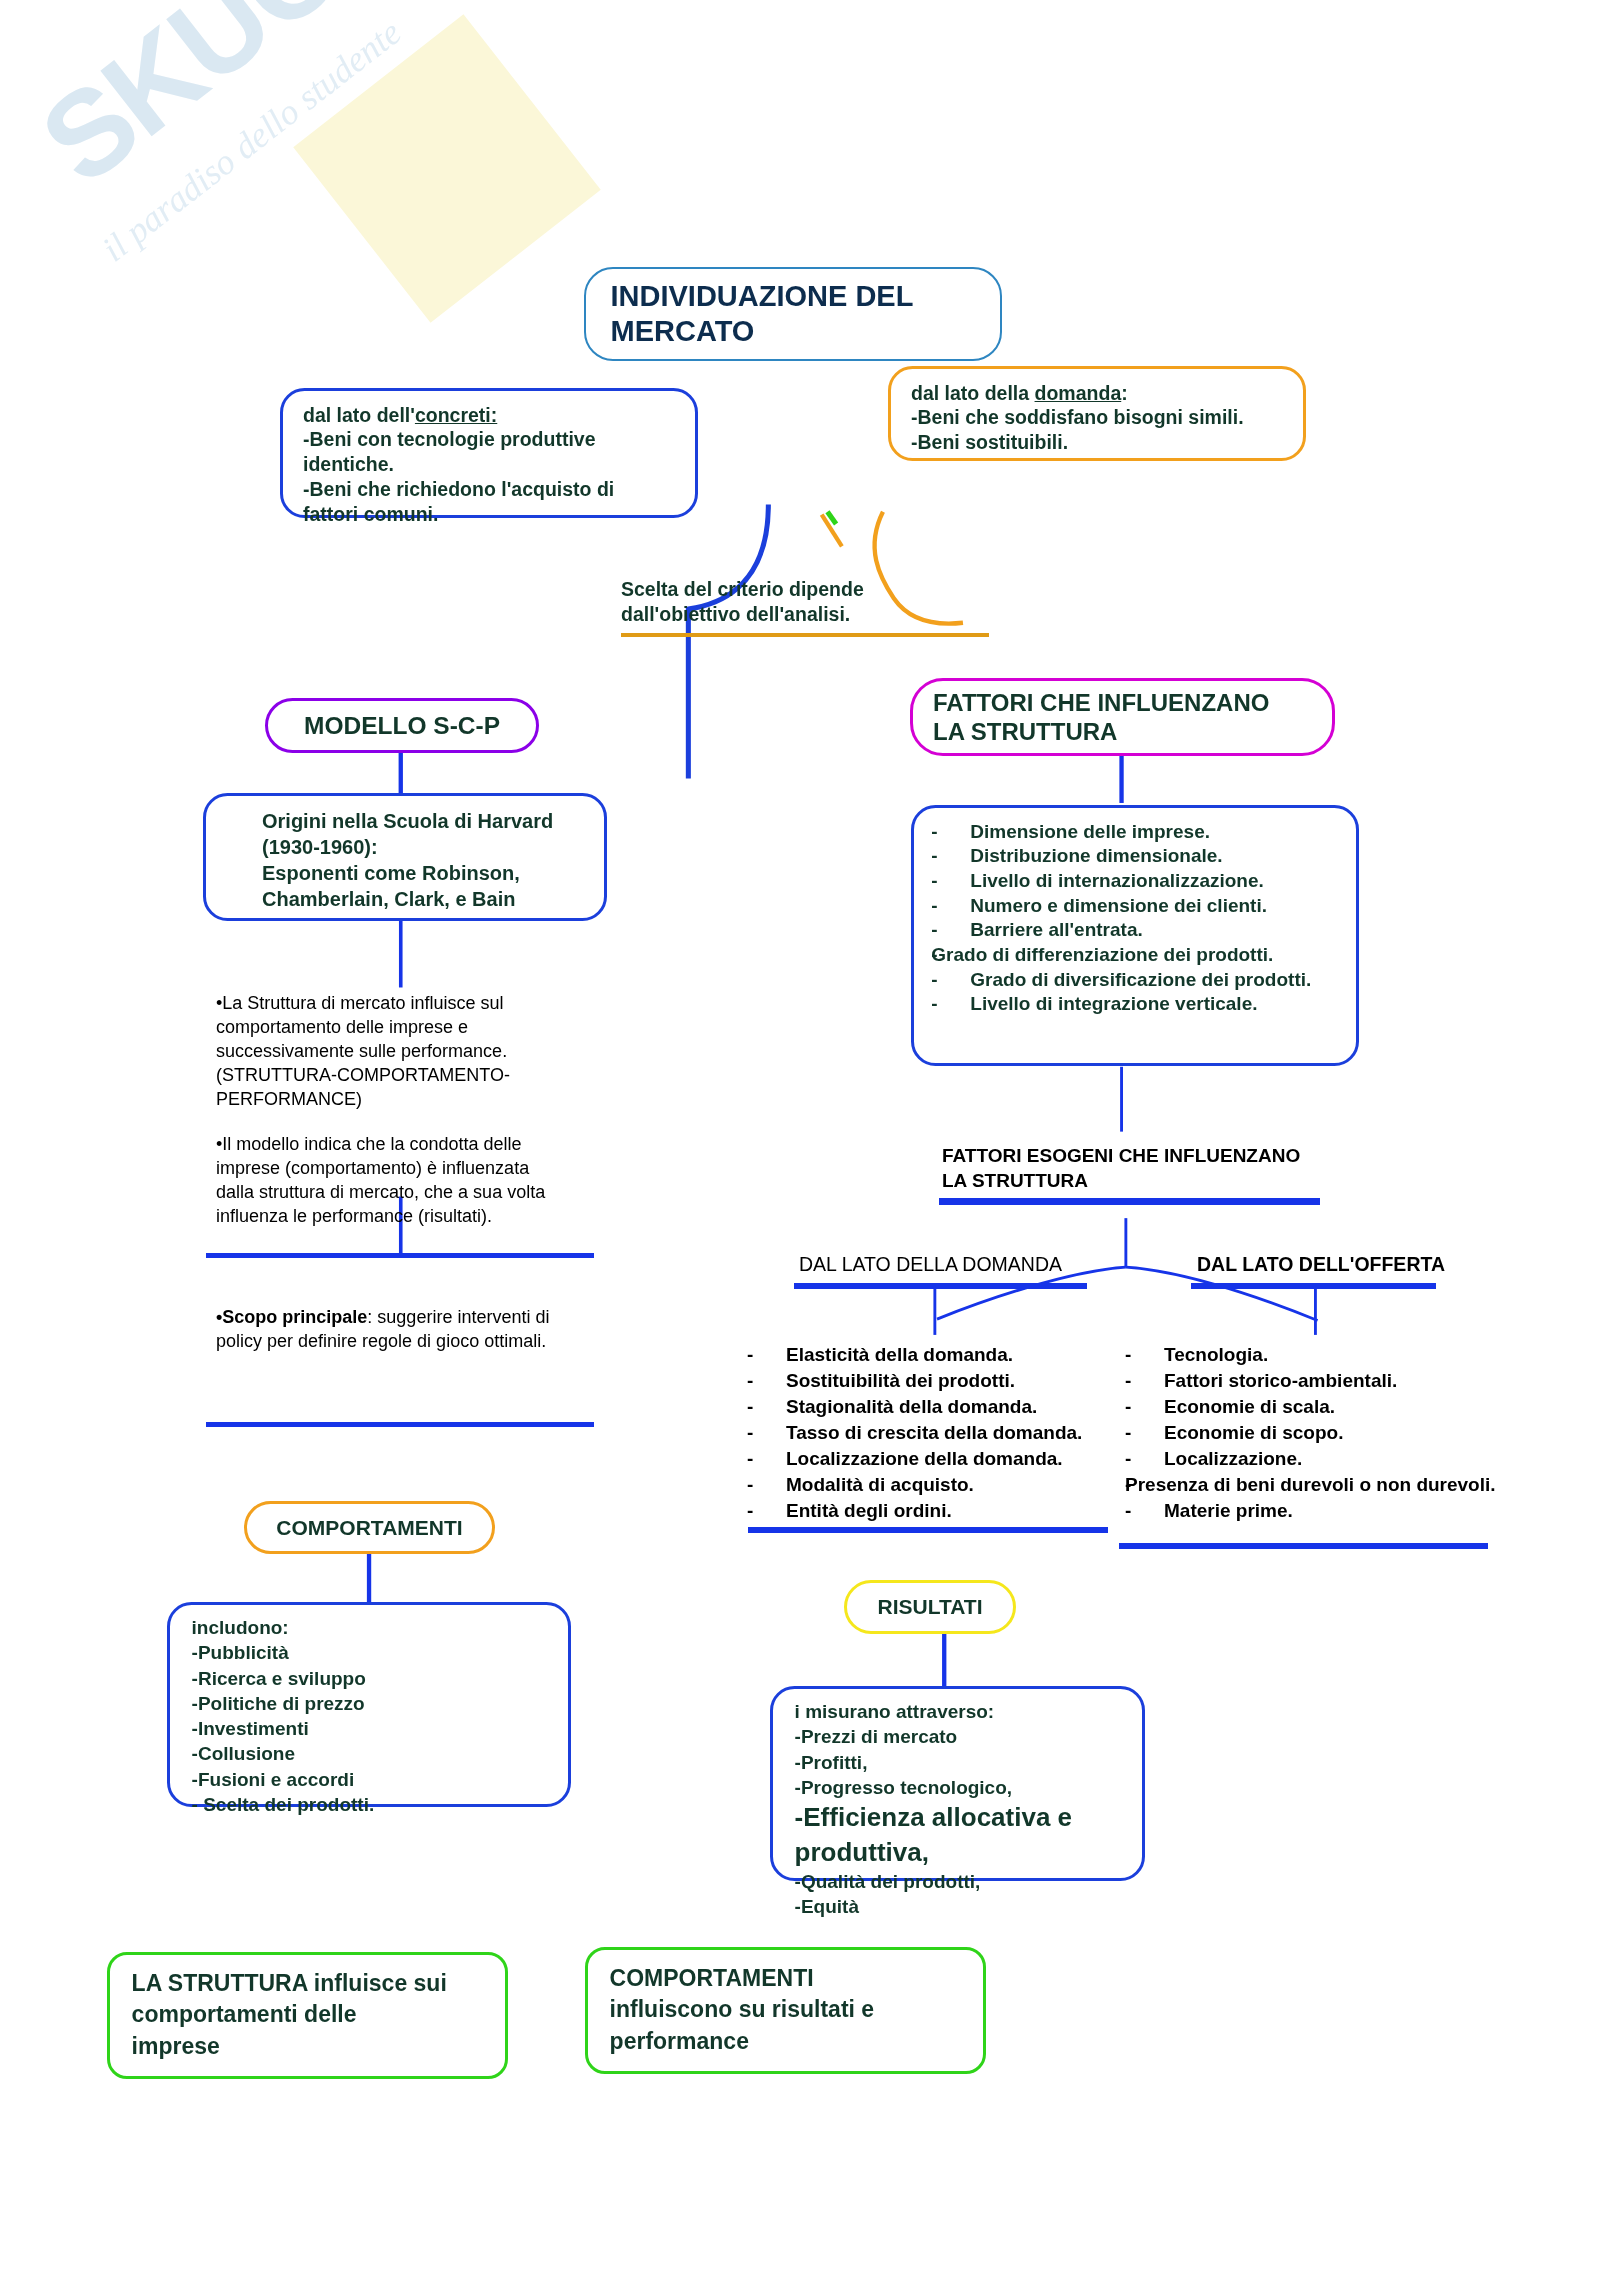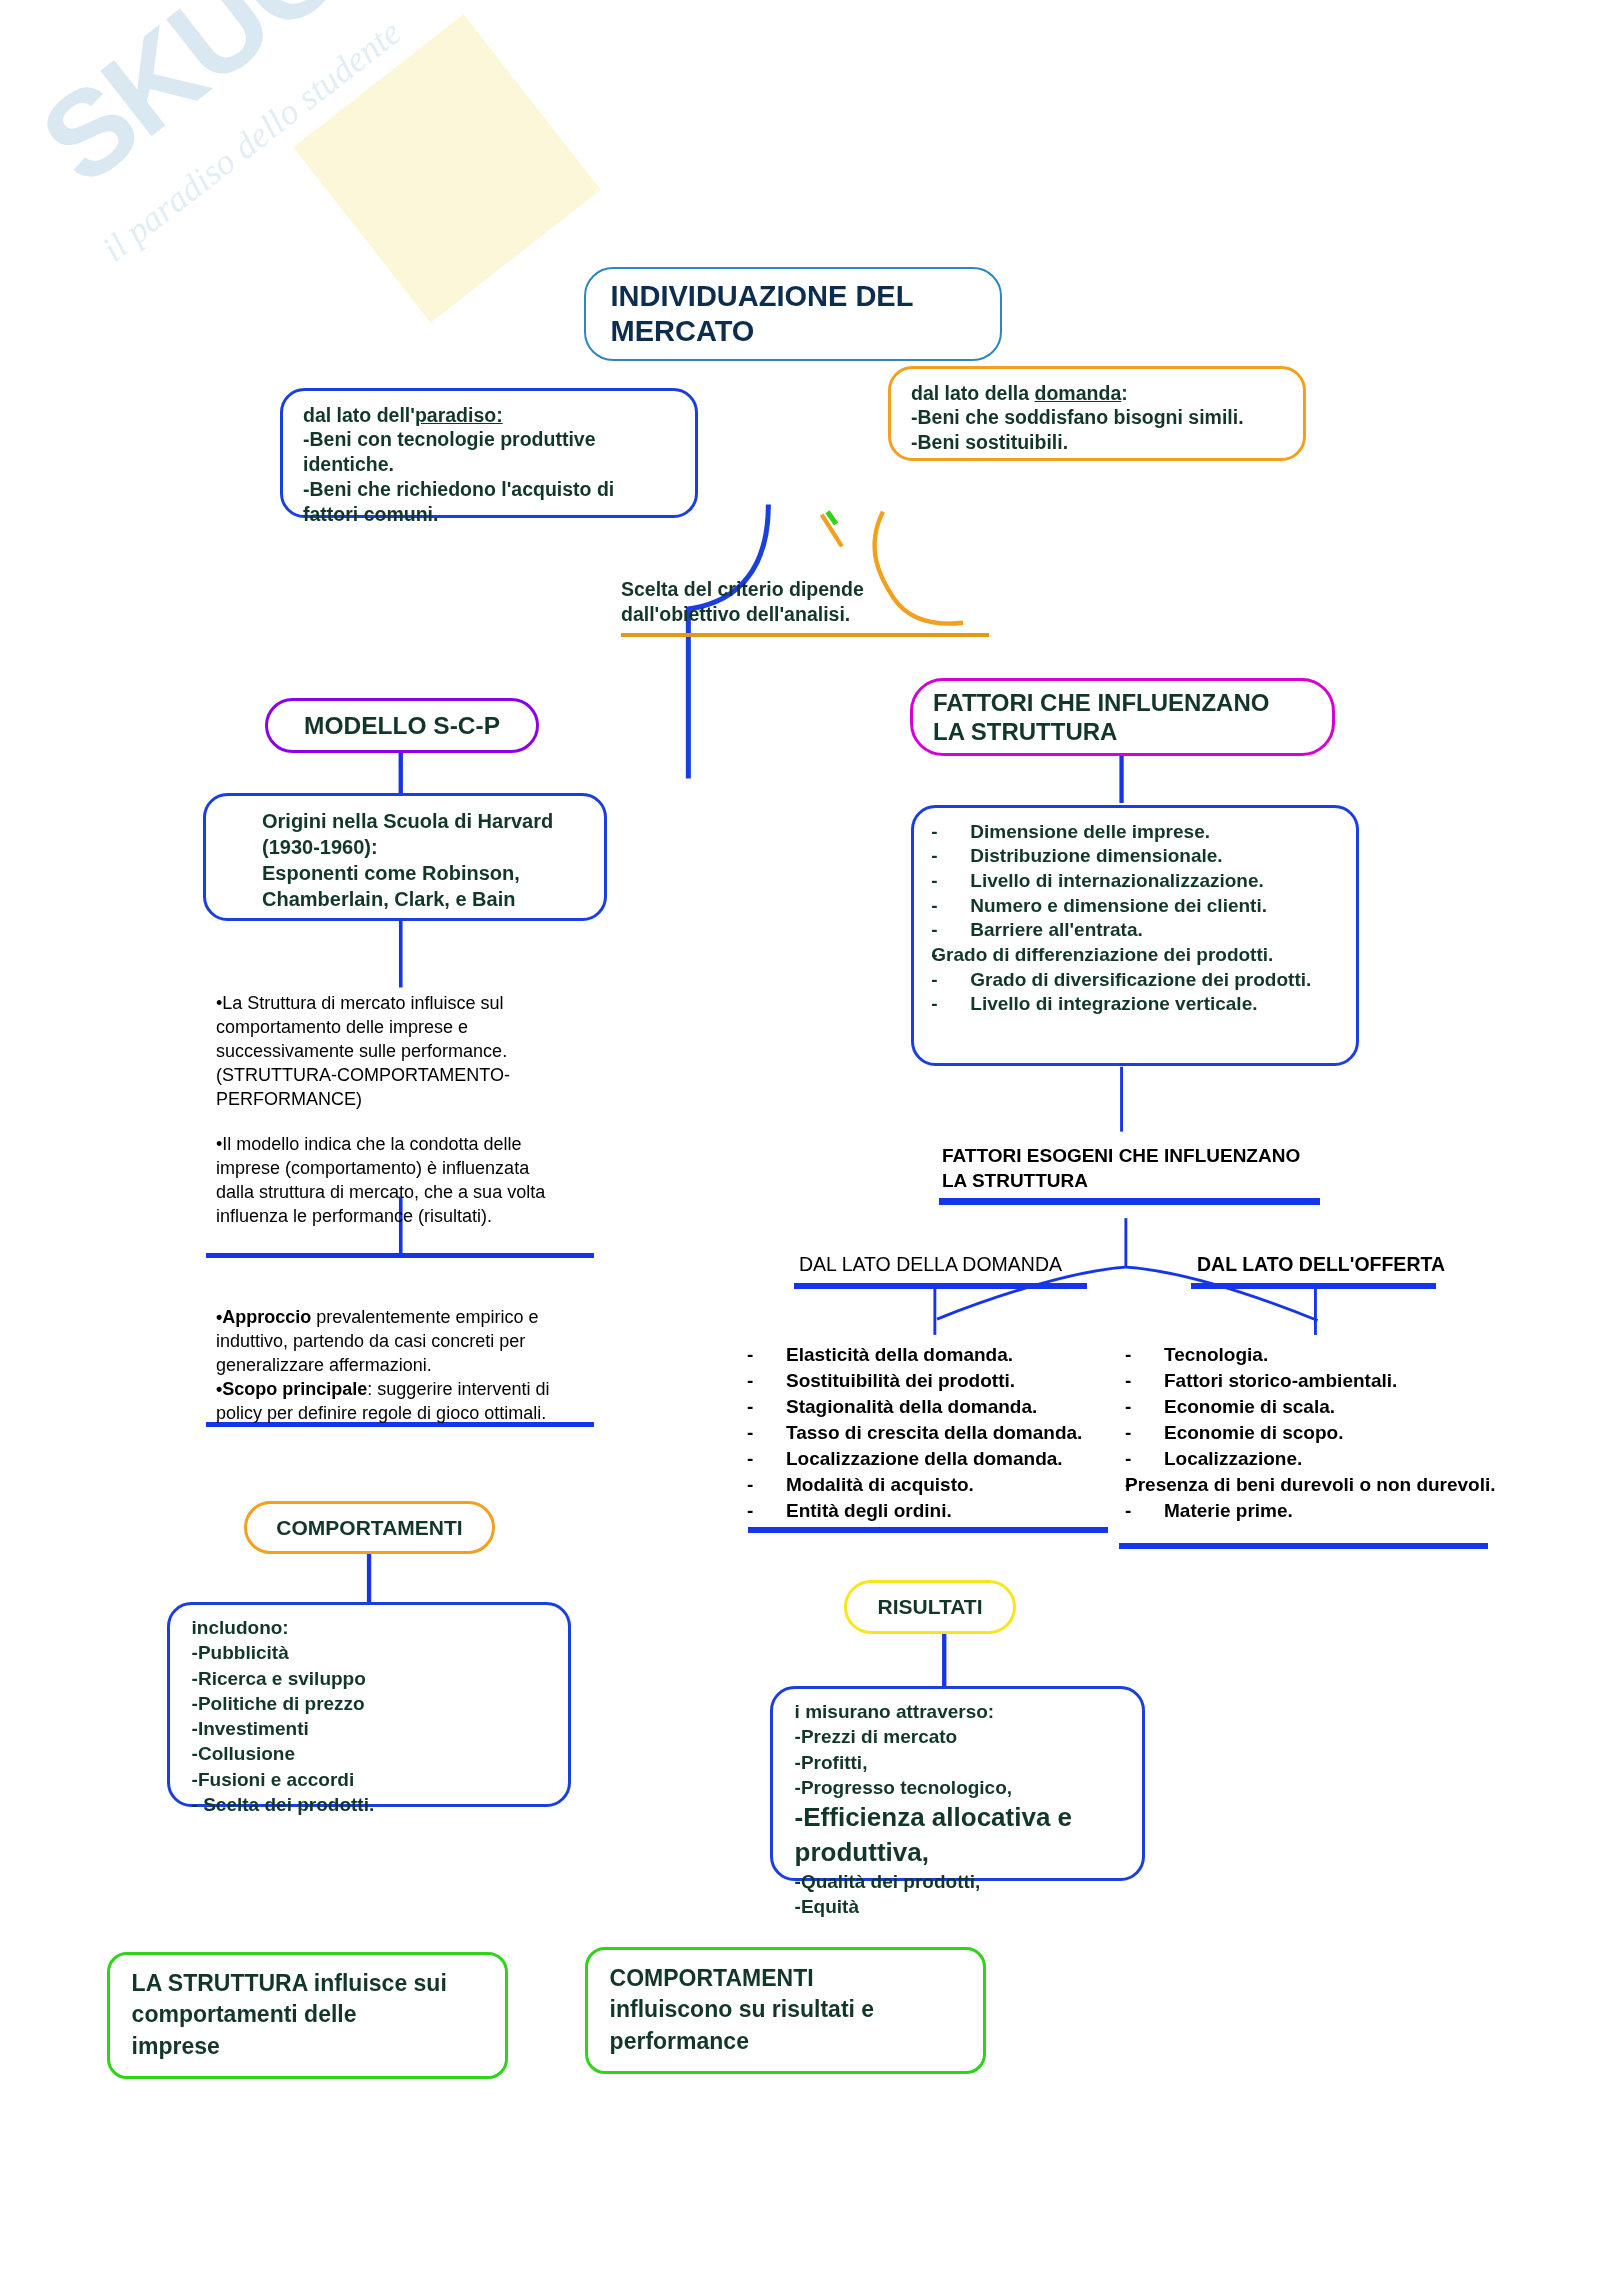--- a/index.html
+++ b/index.html
@@ -160,21 +160,21 @@
     <line x1="1310" y1="2265" x2="1310" y2="2340" stroke="#1634e8" stroke-width="6"></line>
   </svg>
 
   <div class="node rounded-pill t-title" style="left:584px; top:267px; width:418px; height:94px; border-color:#2e86c1; border-radius:29px;">
     <div style="padding:0 24.5px; font-size:29px; line-height:1.22; font-weight:bold;">INDIVIDUAZIONE DEL MERCATO</div>
   </div>
 
   <div class="node rounded-box" style="left:280px; top:388px; width:418px; height:130px; border-color:#1b3fdc; border-width:3.6px;">
     <div style="padding:11.5px 16px 0 20px;">
       <div class="t-green" style="font-size:19.5px; line-height:1.28;">
-        <span>dal lato dell'</span><span style="text-decoration:underline;">paradiso:</span>
+        <span>dal lato dell'</span><span style="text-decoration:underline;">concreti:</span>
       </div>
       <div class="t-green" style="font-size:19.5px; line-height:1.28;">-Beni con tecnologie produttive</div>
       <div class="t-green" style="font-size:19.5px; line-height:1.28;">identiche.</div>
       <div class="t-green" style="font-size:19.5px; line-height:1.28;">-Beni che richiedono l'acquisto di</div>
       <div class="t-green" style="font-size:19.5px; line-height:1.28;">fattori comuni.</div>
     </div>
   </div>
 
   <div class="node rounded-box" style="left:888px; top:366px; width:418px; height:95px; border-color:#f2a01d; border-width:3.6px;">
     <div style="padding:11.5px 16px 0 20px;">
@@ -206,23 +206,20 @@
   </div>
 
   <div class="plain" style="left:216px; top:991px; width:346px;">
     <div class="t-black" style="font-size:18px; line-height:1.34;">•La Struttura di mercato influisce sul comportamento delle imprese e successivamente sulle performance. (STRUTTURA-COMPORTAMENTO-PERFORMANCE)</div>
     <div style="height:20px;"></div>
     <div class="t-black" style="font-size:18px; line-height:1.34;">•Il modello indica che la condotta delle imprese (comportamento) è influenzata dalla struttura di mercato, che a sua volta influenza le performance (risultati).</div>
   </div>
   <div class="rule" style="left:206px; top:1253px; width:388px; height:5px; background:#1634e8;"></div>
 
   <div class="plain" style="left:216px; top:1305px; width:368px;">
-    <div class="t-black" style="font-size:18px; line-height:1.34;">
-      <span style="font-weight:bold;">•Approccio</span><span> prevalentemente empirico e induttivo, partendo da casi concreti per generalizzare affermazioni.</span>
-    </div>
     <div class="t-black" style="font-size:18px; line-height:1.34;">
       <span style="font-weight:bold;">•Scopo principale</span><span>: suggerire interventi di policy per definire regole di gioco ottimali.</span>
     </div>
   </div>
   <div class="rule" style="left:206px; top:1422px; width:388px; height:5px; background:#1634e8;"></div>
 
   <div class="node rounded-pill" style="left:910px; top:678px; width:425px; height:78px; border-color:#d400d4; border-width:3.6px;">
     <div style="padding:0 20px;">
       <div class="t-green" style="font-size:24px; line-height:1.22; font-weight:bold;">FATTORI CHE INFLUENZANO</div>
       <div class="t-green" style="font-size:24px; line-height:1.22; font-weight:bold;">LA STRUTTURA</div>

